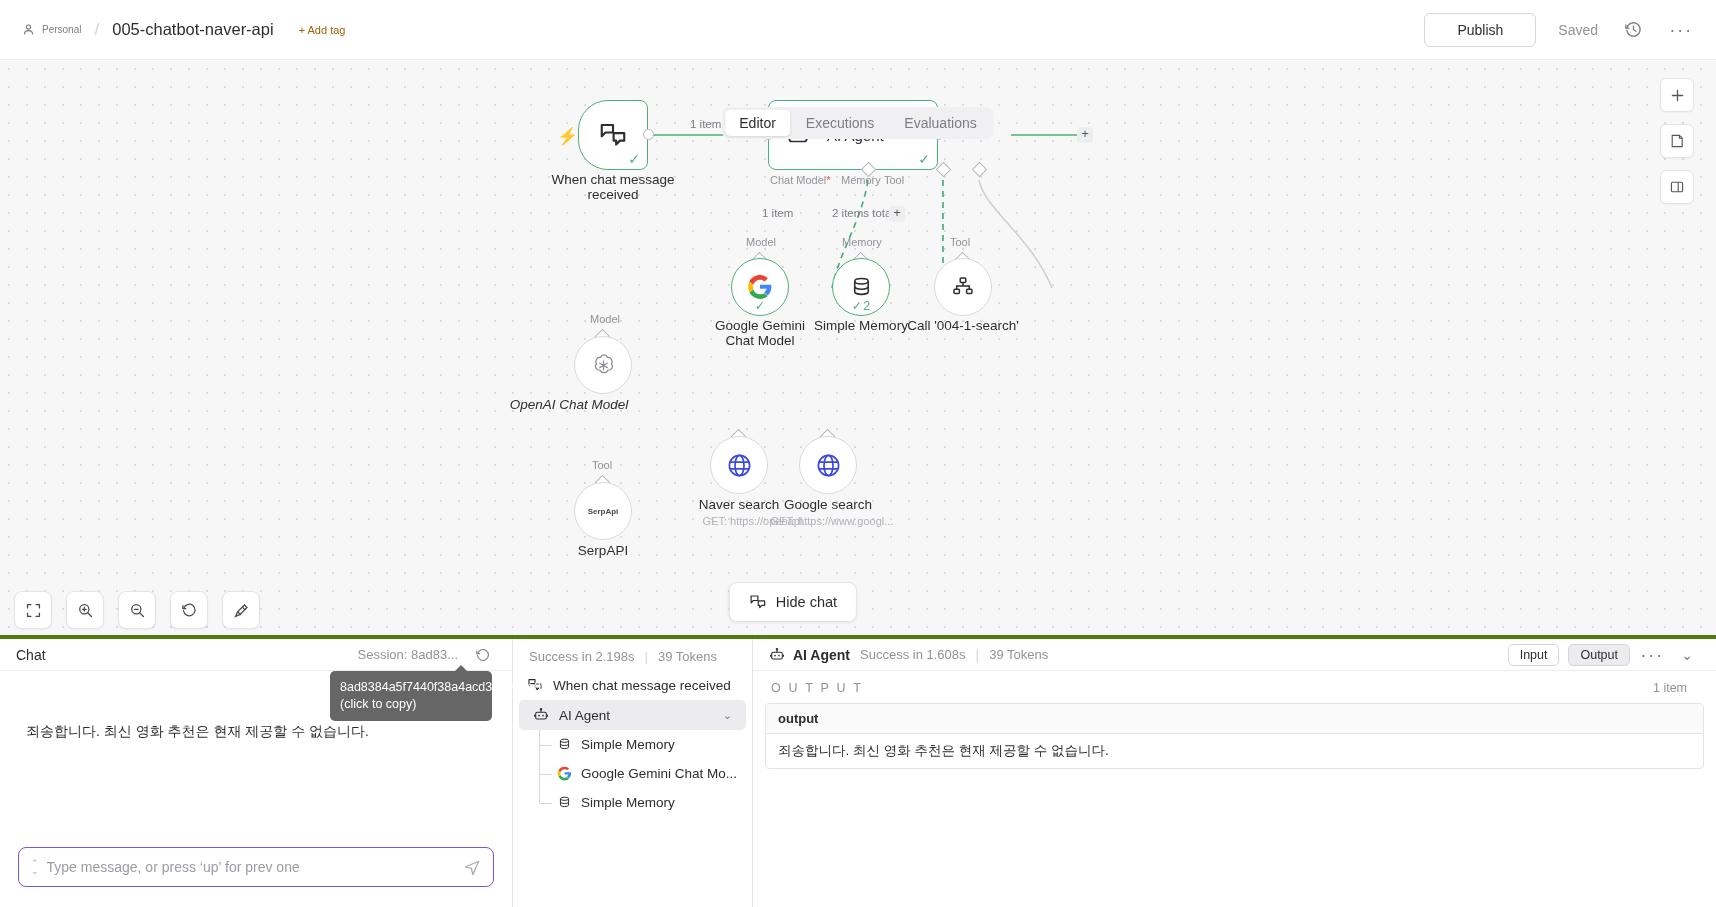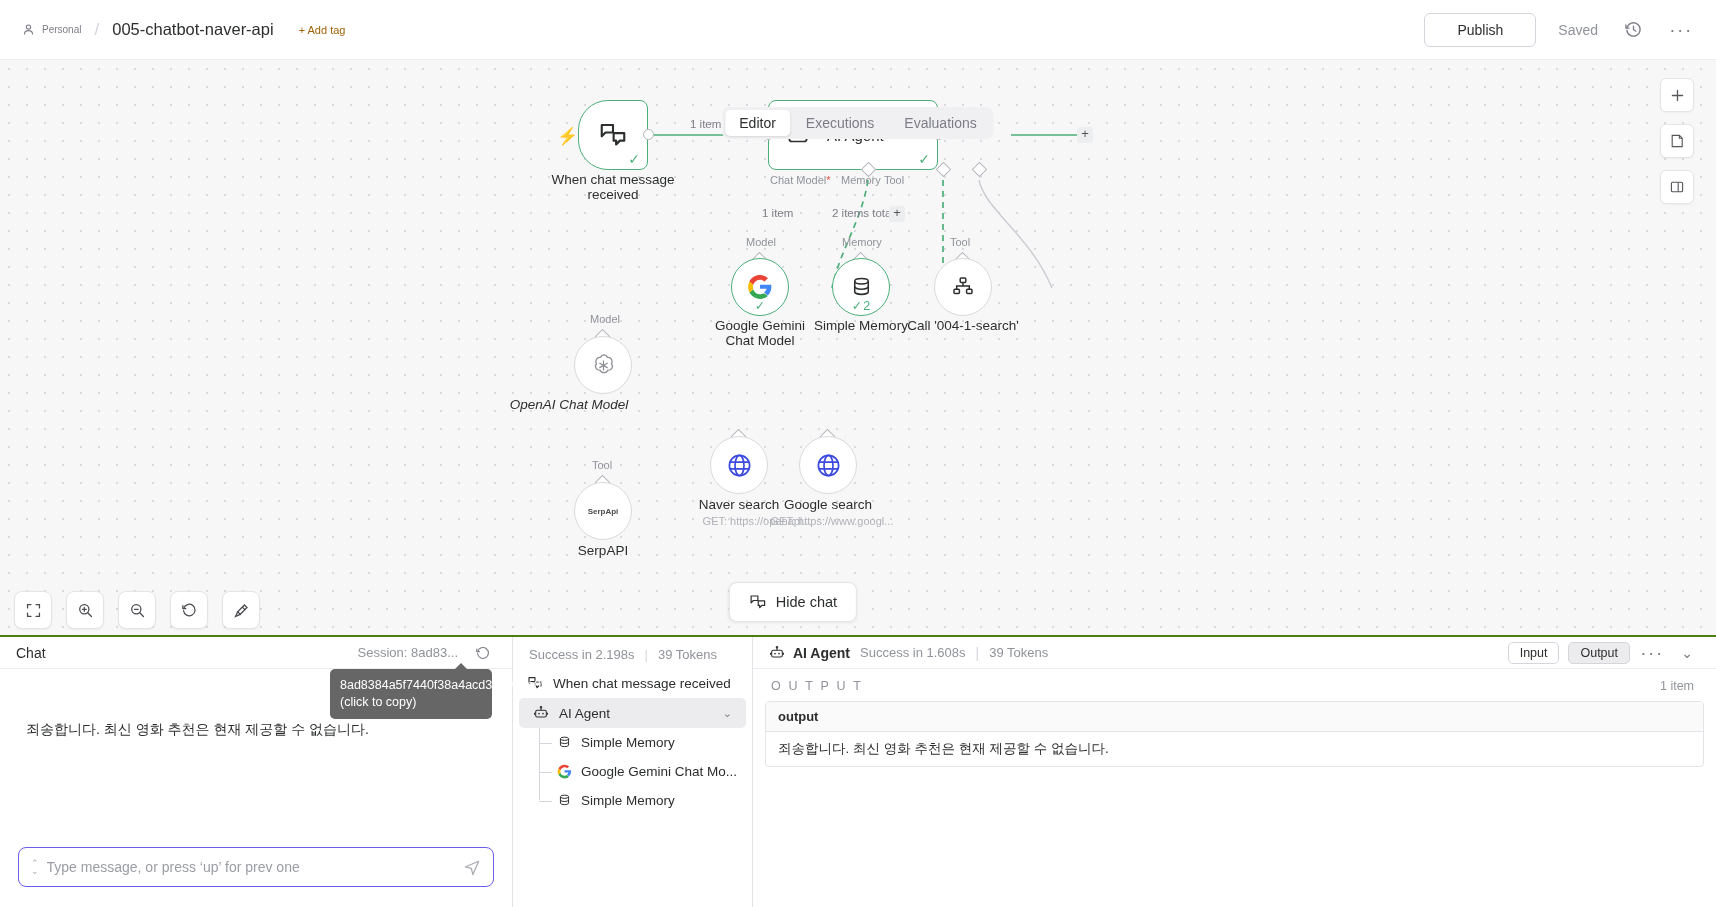--- a/index.html
+++ b/index.html
@@ -116,21 +116,21 @@
   }
   .plus-chip {
     position: absolute; width: 16px; height: 16px; background: #eceef0;
     border-radius: 3px; color: #55565a; font-size: 13px; line-height: 14px;
     text-align: center; cursor: pointer;
   }
   .req-star { color: #ec4c47; }
 
   
   .bottom { position: absolute; top: 635px; left: 0; width: 1716px; height: 272px;
-            display: flex; background: #fff; border-top: 2px solid #4d7c0f; }
+            display: flex; background: #fff; border-top: 4px solid #4d7c0f; }
   .panel-chat { width: 513px; border-right: 1px solid #e2e4e8; position: relative; display: flex; flex-direction: column; }
   .panel-logs { width: 240px; border-right: 1px solid #e2e4e8; display: flex; flex-direction: column; }
   .panel-out  { flex: 1; display: flex; flex-direction: column; }
 
   .panel-head {
     height: 32px; display: flex; align-items: center; padding: 0 16px;
     border-bottom: 1px solid #ebeef1; font-size: 14px; color: #2d2e2e; flex: none;
   }
   .panel-head .right { margin-left: auto; display: flex; align-items: center; gap: 12px; }
   .muted { color: #909399; font-size: 13px; }
@@ -183,21 +183,21 @@
   .log-child { display: flex; align-items: center; gap: 9px; padding: 7px 0 7px 22px;
                font-size: 13.5px; color: #2d2e2e; position: relative; cursor: pointer; }
   .log-child:before { content: ""; position: absolute; left: 4px; top: 50%;
                       width: 13px; height: 1px; background: #d3d6db; }
 
   .seg-btn { border: 1px solid #d3d6db; background: #fff; border-radius: 5px;
              padding: 3px 11px; font-size: 12.5px; color: #2d2e2e; cursor: pointer;
              font-family: "Liberation Sans", sans-serif; }
   .seg-btn.active { background: #ececee; }
 
-  .out-subhead { display: flex; align-items: center; padding: 10px 22px 8px 18px; }
+  .out-subhead { display: flex; align-items: center; padding: 10px 29px 8px 18px; }
   .out-title { font-size: 12.5px; color: #909399; letter-spacing: 2.2px; }
   .out-count { margin-left: auto; font-size: 12.5px; color: #909399; }
   .out-table { margin: 0 12px; border: 1px solid #e2e4e8; border-radius: 4px; overflow: hidden; }
   .out-th { background: #fafafa; padding: 7px 12px; font-size: 13px; font-weight: bold;
             color: #2d2e2e; border-bottom: 1px solid #e2e4e8; }
   .out-td { padding: 8px 12px; font-size: 13.5px; color: #2d2e2e; }
 
   svg { display: block; }
 </style>
 </head>

